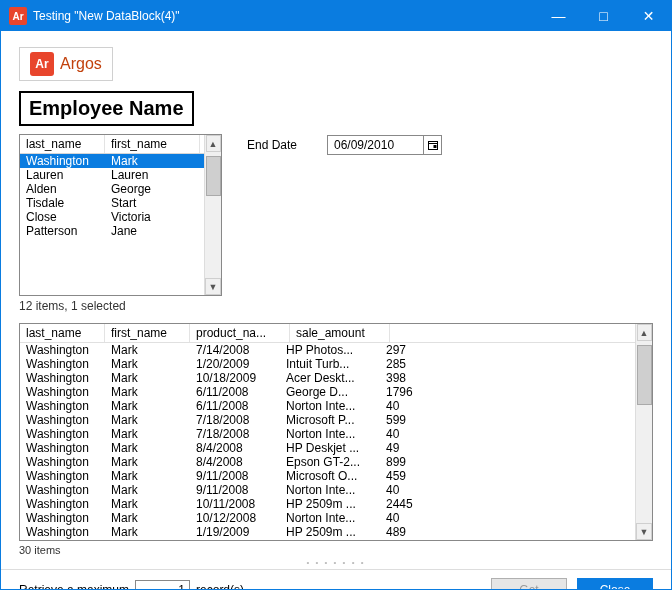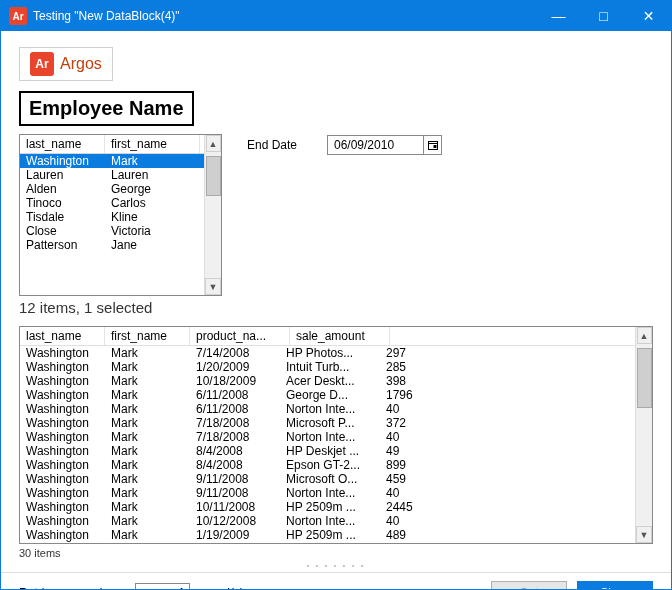--- a/index.html
+++ b/index.html
@@ -86,21 +86,21 @@
   }
   .list-row { font-size: 12px; }
   .list-cell { padding: 0px 6px; white-space:nowrap; overflow:hidden; line-height:14px;}
   .selected { background:#0a7ce0; color:#fff; }
   .scrollbar-v {
     width:17px; background:#f0f0f0; border-left:1px solid #ddd;
     display:flex; flex-direction:column; align-items:center; justify-content:space-between;
   }
   .sb-btn { width:100%; height:17px; display:flex; align-items:center; justify-content:center; color:#555; font-size:9px; background:#f0f0f0; border:1px solid #cfcfcf;}
   .sb-thumb { width:15px; height:40px; background:#cfcfcf; border:1px solid #aaa; margin-top:4px;}
-  .status-mini { font-size:15px; color:#333; margin-top:3px; }
+  .status-mini { font-size:12px; color:#333; margin-top:3px; }
   .date-block { margin-top: 44px; }
   .date-row { display:flex; align-items:center; margin-bottom: 10px; gap:10px;}
   .date-label { width:70px; text-align:left; font-size:12px; }
   .date-field {
     border:1px solid #888; width:115px; height:20px; display:flex; align-items:center; background:#fff;
   }
   .date-value { flex:1; padding: 0 6px; font-size:12px; }
   .date-picker-btn { width:18px; height:100%; border-left:1px solid #888; display:flex; align-items:center; justify-content:center; font-size:9px;}
   .details-panel {
     border:1px solid #888;
@@ -181,26 +181,22 @@
               </div>
               <div class="list-row">
                 <div class="list-cell" style="width:85px">Lauren</div>
                 <div class="list-cell" style="width:95px">Lauren</div>
               </div>
               <div class="list-row">
                 <div class="list-cell" style="width:85px">Alden</div>
                 <div class="list-cell" style="width:95px">George</div>
               </div>
               <div class="list-row">
-                <div class="list-cell" style="width:85px">Tinoco</div>
-                <div class="list-cell" style="width:95px">Carlos</div>
-              </div>
-              <div class="list-row">
                 <div class="list-cell" style="width:85px">Tisdale</div>
-                <div class="list-cell" style="width:95px">Kline</div>
+                <div class="list-cell" style="width:95px">Start</div>
               </div>
               <div class="list-row">
                 <div class="list-cell" style="width:85px">Close</div>
                 <div class="list-cell" style="width:95px">Victoria</div>
               </div>
               <div class="list-row">
                 <div class="list-cell" style="width:85px">Patterson</div>
                 <div class="list-cell" style="width:95px">Jane</div>
               </div>
             </div>
@@ -273,21 +269,21 @@
             <div class="d-cell" style="width:85px">Mark</div>
             <div class="d-cell" style="width:90px">6/11/2008</div>
             <div class="d-cell" style="width:100px">Norton Inte...</div>
             <div class="d-cell" style="width:100px">40</div>
           </div>
           <div class="d-row">
             <div class="d-cell" style="width:85px">Washington</div>
             <div class="d-cell" style="width:85px">Mark</div>
             <div class="d-cell" style="width:90px">7/18/2008</div>
             <div class="d-cell" style="width:100px">Microsoft P...</div>
-            <div class="d-cell" style="width:100px">372</div>
+            <div class="d-cell" style="width:100px">599</div>
           </div>
           <div class="d-row">
             <div class="d-cell" style="width:85px">Washington</div>
             <div class="d-cell" style="width:85px">Mark</div>
             <div class="d-cell" style="width:90px">7/18/2008</div>
             <div class="d-cell" style="width:100px">Norton Inte...</div>
             <div class="d-cell" style="width:100px">40</div>
           </div>
           <div class="d-row">
             <div class="d-cell" style="width:85px">Washington</div>

